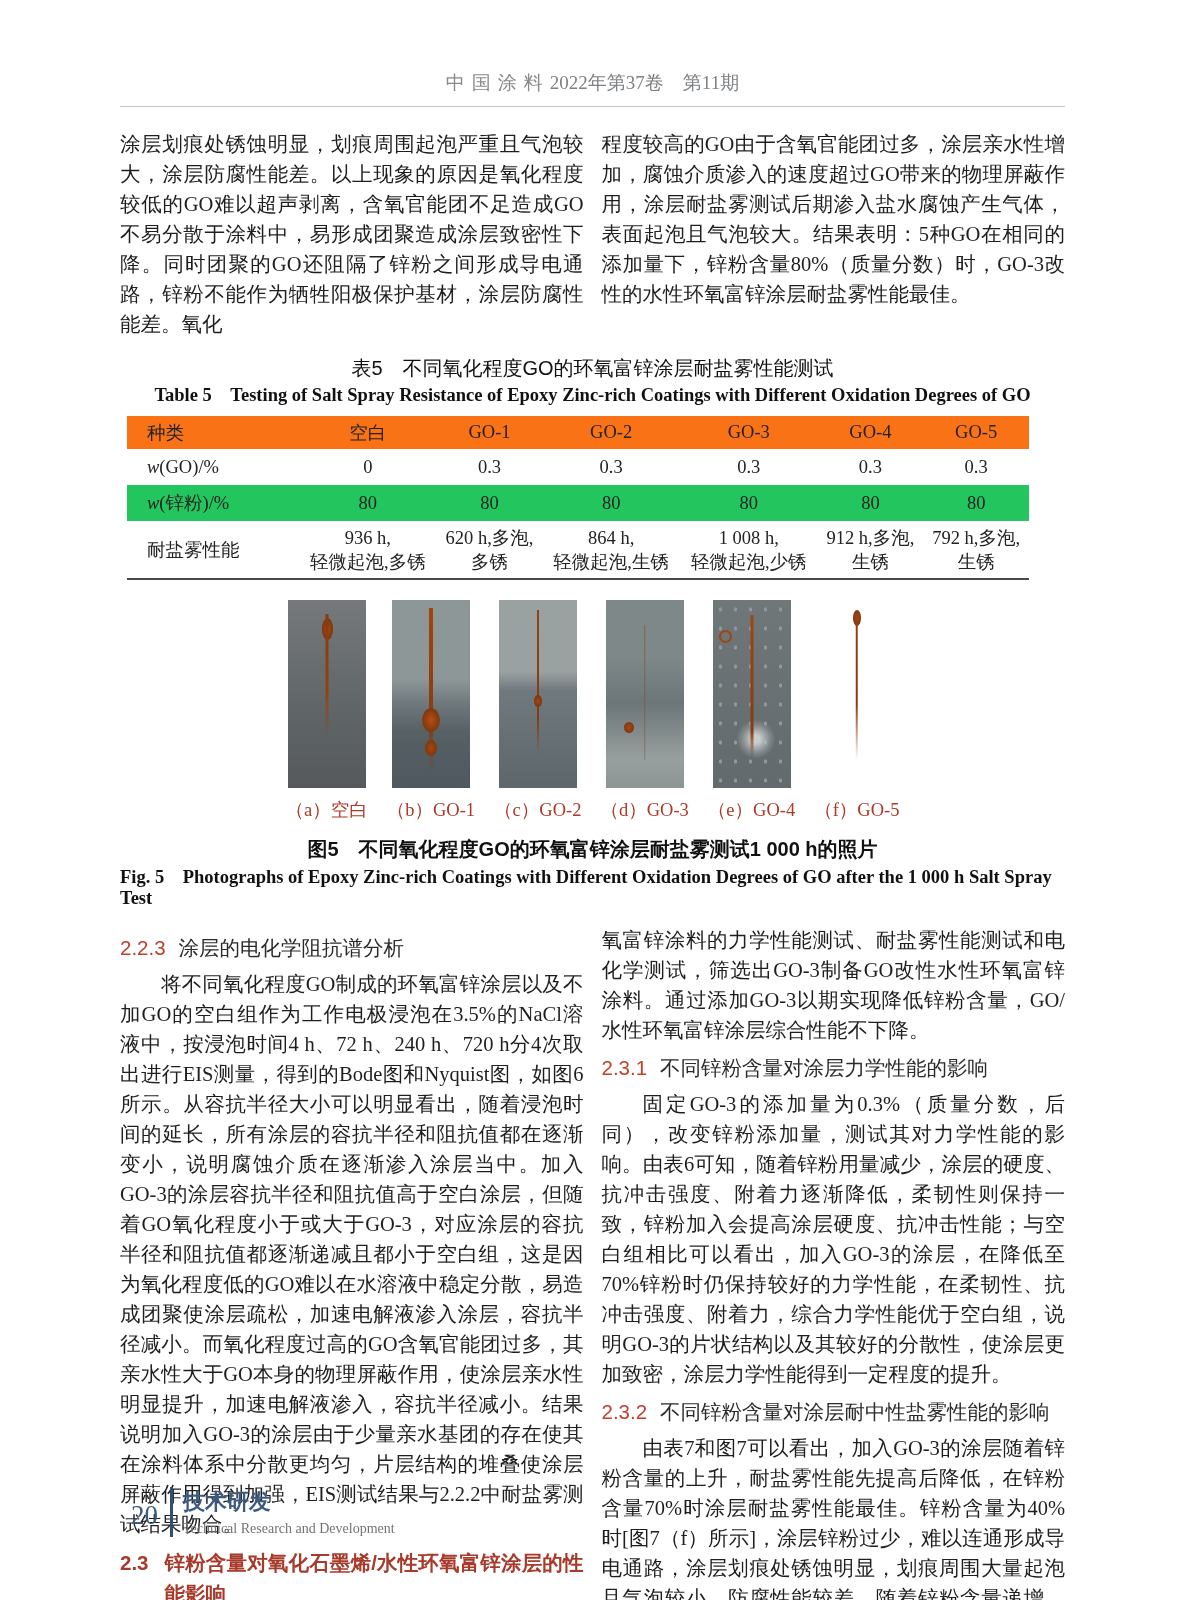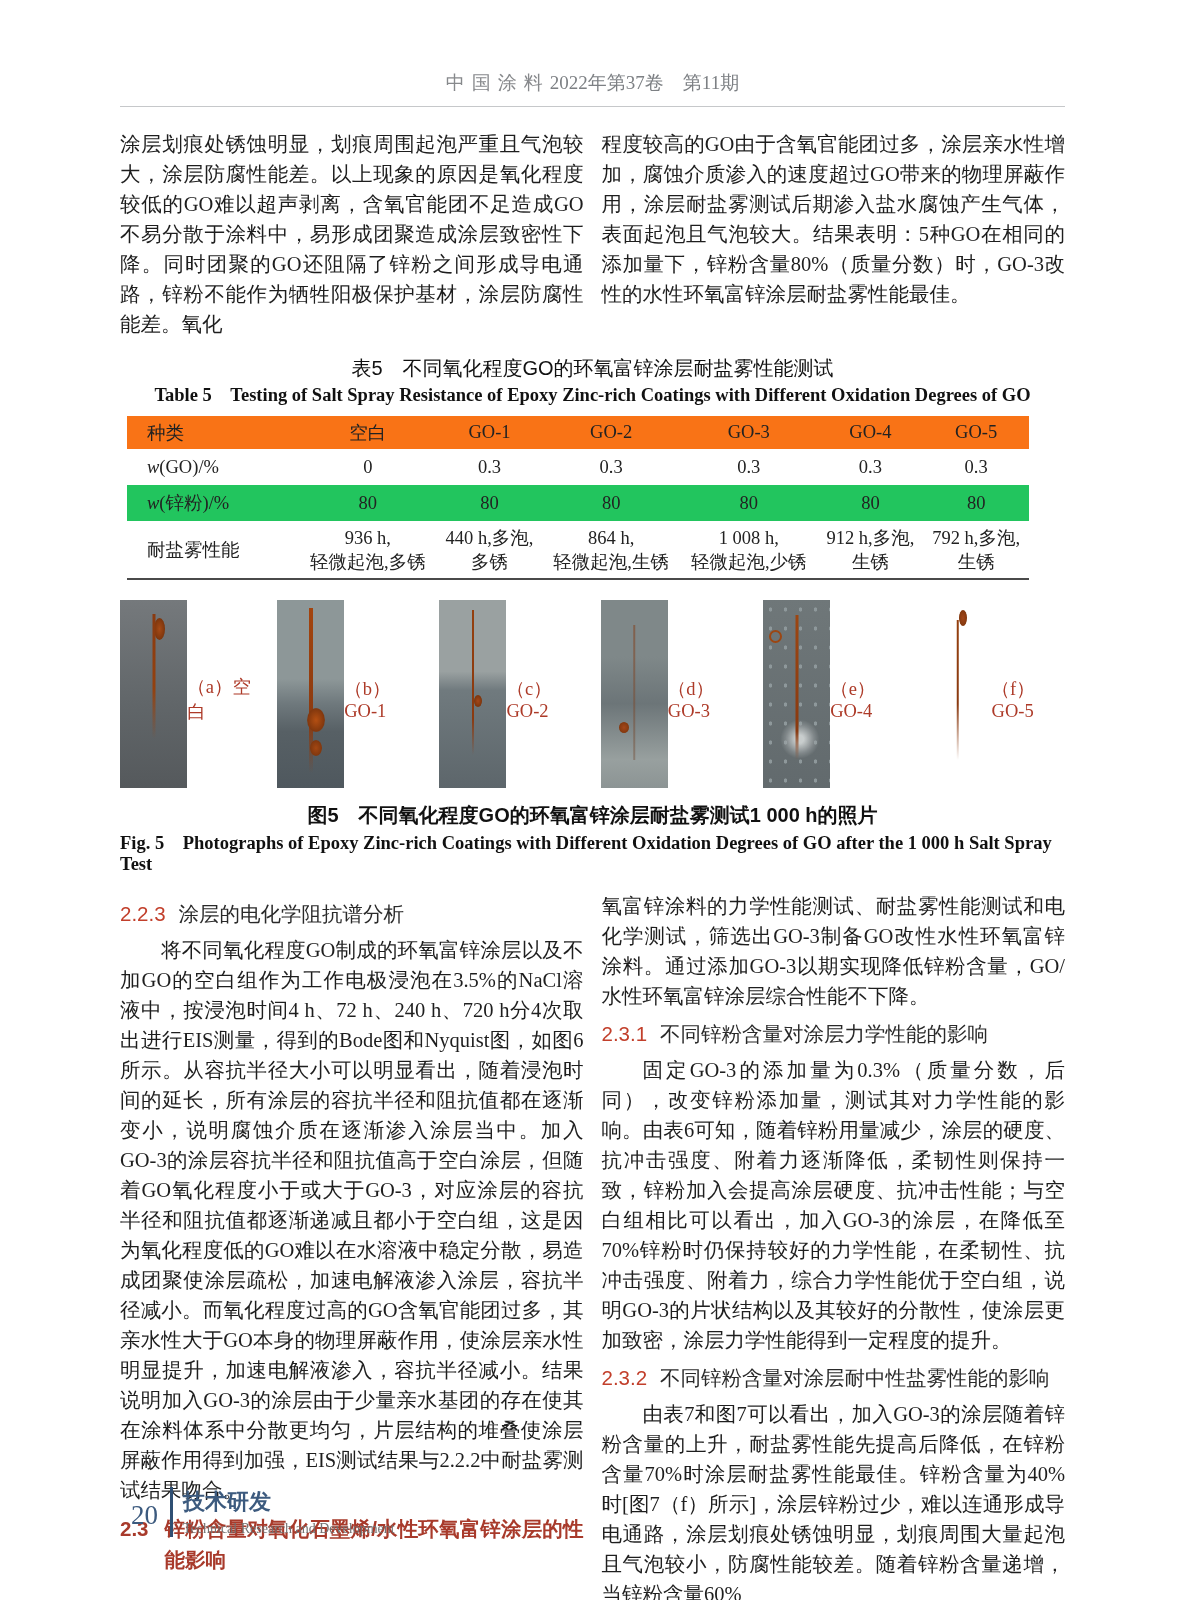--- a/index.html
+++ b/index.html
@@ -29,21 +29,21 @@
   table.t5 th,table.t5 td{font-weight:normal;text-align:center;padding:4px 2px;}
   table.t5 thead tr{background:#f97316;height:33px;}
   table.t5 .c0{width:150px;text-align:left;padding-left:20px;}
   table.t5 tbody tr.shade{background:#22c55e;}
   table.t5 tbody tr{height:36px;}
   table.t5 tbody tr.salt{height:58px;}
   table.t5 td{white-space:pre-line;line-height:24px;}
 
   
   .fig-strip{display:flex;gap:19px;justify-content:center;margin-top:20px;}
-  .fig-col{display:flex;flex-direction:row;align-items:center;}
+  .fig-col{display:flex;flex-direction:column;align-items:center;}
   .photo{position:relative;width:78px;height:188px;overflow:hidden;}
   .scratch{position:absolute;left:50%;transform:translateX(-50%);}
   .blob{position:absolute;border-radius:50%;}
   .p-a{background:linear-gradient(#75797c,#616669 55%,#55595c);}
   .p-b{background:linear-gradient(#8d9798 42%,#6f797d 55%,#576065 70%,#4f585e);}
   .p-c{background:linear-gradient(#9aa1a1 38%,#707a7e 48%,#5d666b);}
   .p-d{background:linear-gradient(#7f8889 30%,#6c7578 55%,#98a09f 85%,#8c9494);}
   .p-e{background:radial-gradient(circle 26px at 55% 74%,#c8cdcd 15%,rgba(160,166,168,.45) 55%,transparent 75%),
         radial-gradient(#8e989b 1.3px,transparent 2px) 0 0/15px 19px,
         linear-gradient(#6f7779,#626a6d);}
@@ -123,21 +123,21 @@
             <td>80</td>
             <td>80</td>
             <td>80</td>
             <td>80</td>
             <td>80</td>
           </tr>
           <tr class="salt">
             <td class="c0">耐盐雾性能</td>
             <td>936 h,
 轻微起泡,多锈</td>
-            <td>440 h,多泡,
+            <td>620 h,多泡,
 多锈</td>
             <td>864 h,
 轻微起泡,生锈</td>
             <td>1 008 h,
 轻微起泡,少锈</td>
             <td>912 h,多泡,
 生锈</td>
             <td>792 h,多泡,
 生锈</td>
           </tr>

